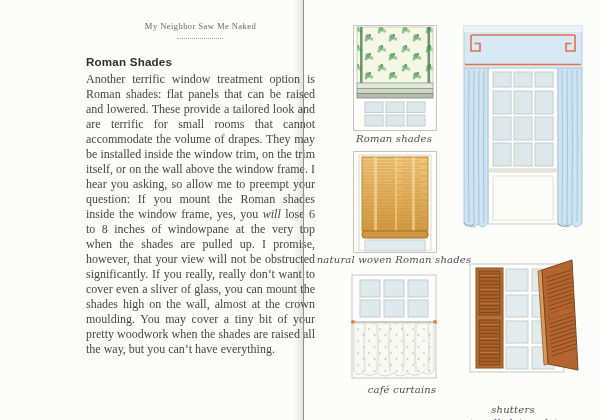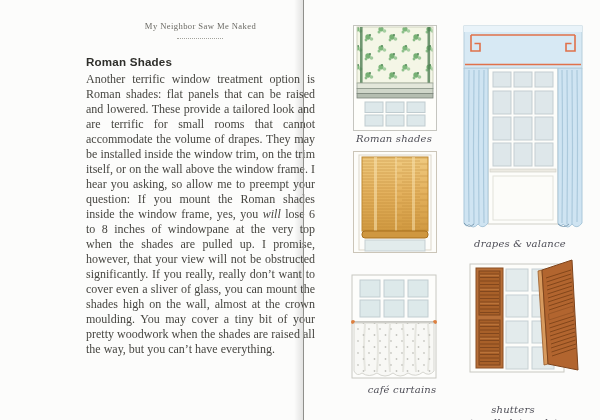--- a/index.html
+++ b/index.html
@@ -105,20 +105,21 @@
         <rect x="7" y="5" width="72" height="95" fill="none" stroke="#ddd7ca"></rect>
         <rect x="10" y="7" width="66" height="74" fill="url(#wv2)" stroke="#c08a33"></rect>
         <rect x="10" y="7" width="66" height="74" fill="url(#wl2)"></rect>
         <rect x="22" y="7" width="3" height="74" fill="#f7e0ac" opacity=".6"></rect>
         <rect x="43" y="7" width="2" height="74" fill="#f7e0ac" opacity=".5"></rect>
         <rect x="60" y="7" width="3" height="74" fill="#f7e0ac" opacity=".55"></rect>
         <rect x="10" y="81" width="66" height="7" rx="3" fill="#cf9740" stroke="#a9711f"></rect>
         <rect x="13" y="90" width="60" height="11" fill="#e2ecec" stroke="#c5cfd2"></rect>
       </svg>
     </div>
+    <div class="label" style="left:10px;top:254px;width:160px;">natural woven Roman shades</div>
 
     <div class="ill" style="left:46px;top:272px;">
       <svg width="88" height="110" viewBox="0 0 88 110">
         <defs>
           <pattern id="dt3" patternUnits="userSpaceOnUse" width="11" height="12">
             <circle cx="2.5" cy="3" r=".9" fill="#c3c3bd"></circle>
             <circle cx="8" cy="9" r=".9" fill="#c9c9c3"></circle>
           </pattern>
         </defs>
         <rect x="2" y="3" width="84" height="103" fill="#fdfdfb" stroke="#c8c8c2"></rect>
@@ -184,21 +185,20 @@
         <rect x="3" y="8" width="118" height="42" fill="#d7e9f4" stroke="#b5cddb"></rect>
         <rect x="3" y="8" width="118" height="6" fill="#e9f3f9"></rect>
         <g fill="none" stroke="#e0714a" stroke-width="1.6">
           <path d="M10,17 H114"></path>
           <path d="M4,46.5 H120"></path>
           <path d="M10,17 V33 H19 V25.5 H13.5"></path>
           <path d="M114,17 V33 H105 V25.5 H110.5"></path>
         </g>
       </svg>
     </div>
-    <div class="label" style="left:141px;top:238px;width:150px;">drapes &amp; valance</div>
 
     <div class="ill" style="left:164px;top:258px;">
       <svg width="120" height="120" viewBox="0 0 120 120">
         <rect x="2" y="6" width="94" height="108" fill="#fdfdfa" stroke="#c8c8c2"></rect>
         <g fill="#e3ebec" stroke="#c6d0d3">
           <rect x="38" y="11" width="22" height="22"></rect>
             <rect x="64" y="11" width="22" height="22"></rect>
           <rect x="38" y="37" width="22" height="22"></rect>
             <rect x="64" y="37" width="22" height="22"></rect>
           <rect x="38" y="63" width="22" height="22"></rect>

